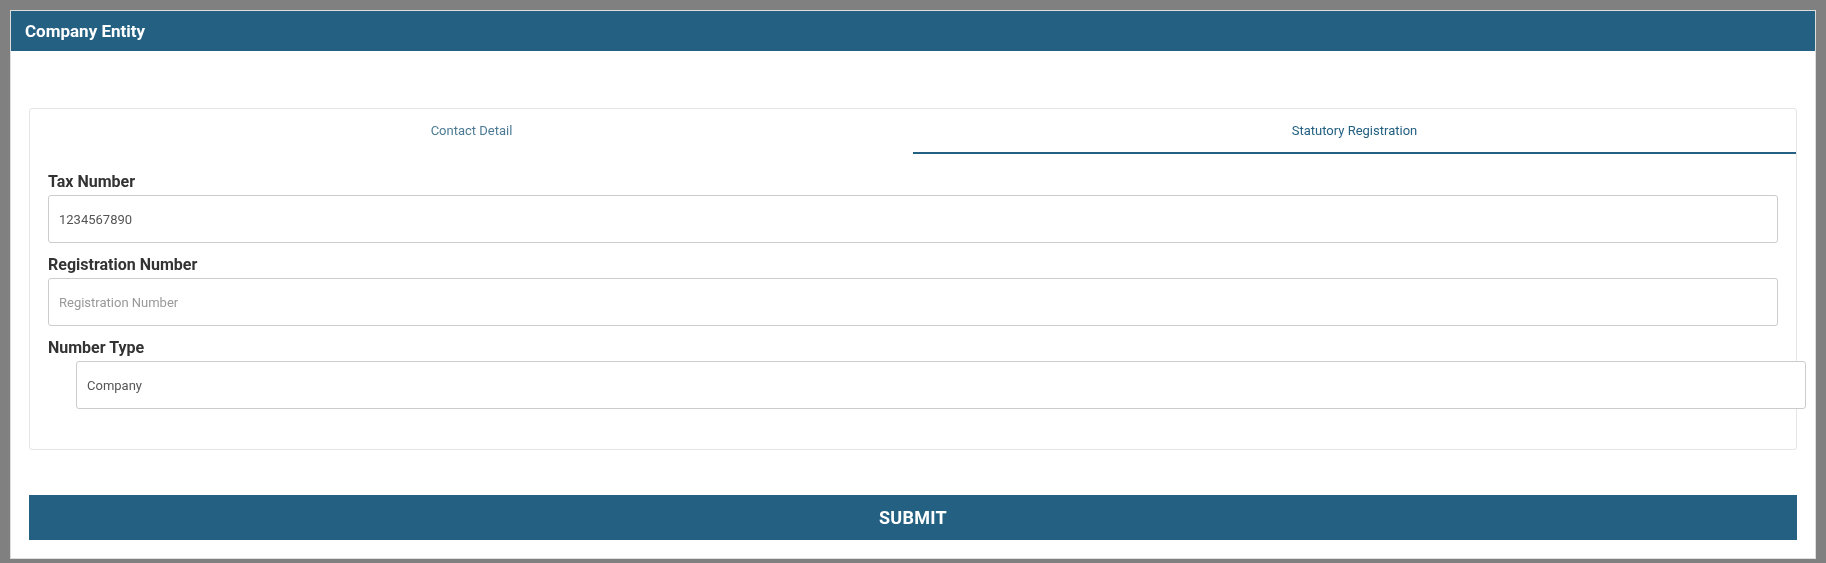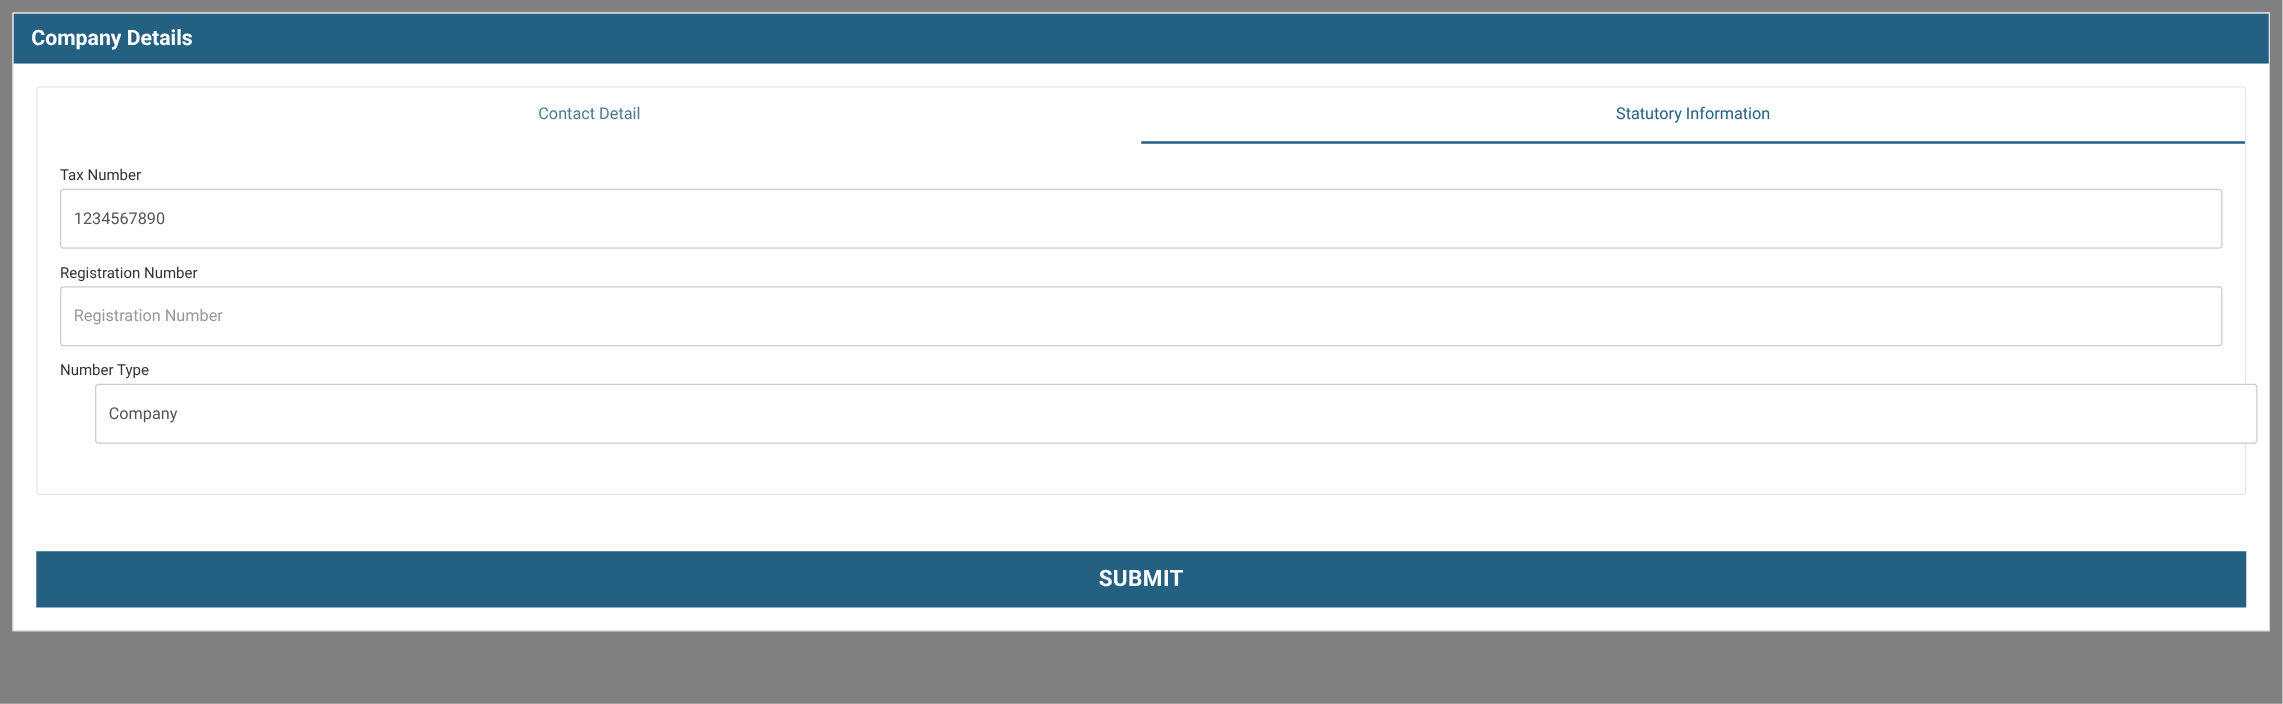--- a/index.html
+++ b/index.html
@@ -17,21 +17,21 @@
       border: 1px solid #ddd;
     }
     .panel-header {
       background-color: #246082;
       color: #ffffff;
       padding: 10px 14px;
       font-size: 17px;
       font-weight: 700;
     }
     .panel-body {
-      padding: 18px 18px 18px 18px;
+      padding: 57px 18px 18px 18px;
       background-color: #ffffff;
     }
     .tabs-container {
       border: 1px solid #e5e5e5;
       border-radius: 3px;
       padding-bottom: 28px;
     }
     .tabs {
       display: flex;
       width: 100%;
@@ -55,22 +55,22 @@
       color: #246082;
     }
     .form-area {
       padding: 18px 18px 0 18px;
     }
     .form-group {
       margin-bottom: 12px;
     }
     .form-label {
       display: block;
-      font-size: 12px;
-      font-weight: 400;
+      font-size: 16px;
+      font-weight: 700;
       color: #333;
       margin-bottom: 4px;
     }
     .form-control {
       width: 100%;
       padding: 8px 10px;
       border: 1px solid #ccc;
       border-radius: 3px;
       font-size: 13px;
       color: #555;
@@ -101,28 +101,28 @@
       letter-spacing: 0.3px;
       cursor: pointer;
       font-family: inherit;
     }
   </style>
 </head>
 <body>
 
 <div class="panel">
   <div class="panel-header">
-    <span>Company Details</span>
+    <span>Company Entity</span>
   </div>
   <div class="panel-body">
 
     <div class="tabs-container">
       <div class="tabs">
         <button class="tab">Contact Detail</button>
-        <button class="tab active">Statutory Information</button>
+        <button class="tab active">Statutory Registration</button>
       </div>
 
       <div class="form-area">
 
         <div class="form-group">
           <label class="form-label">Tax Number</label>
           <input type="text" class="form-control" value="1234567890" style="">
         </div>
 
         <div class="form-group">

